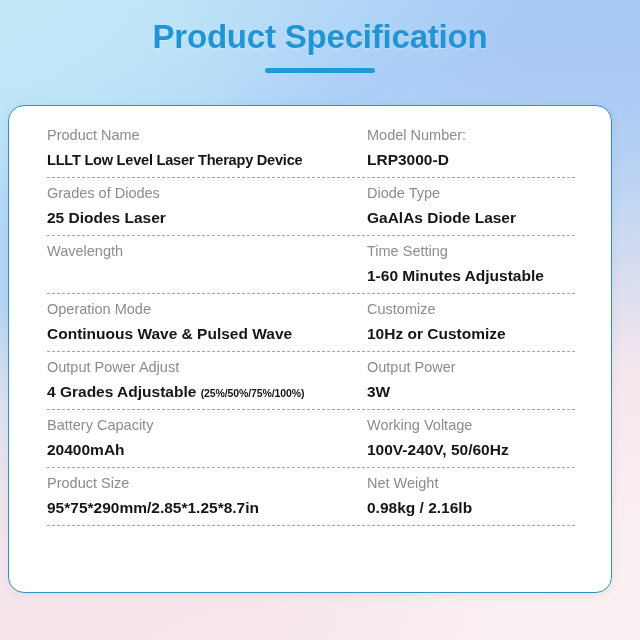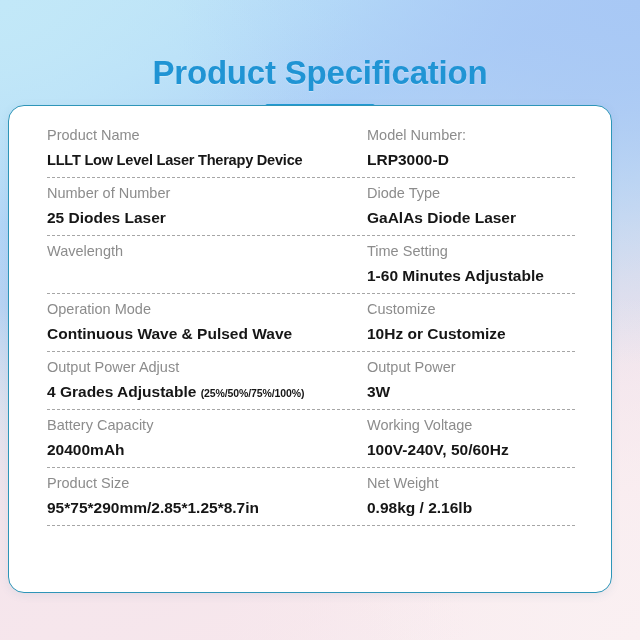--- a/index.html
+++ b/index.html
@@ -42,21 +42,20 @@
   }
 
   
   #header {
     position: absolute;
     left: 0;
     top: 0;
     width: 640px;
     height: 100px;
     text-align: center;
-    margin-top: 36px;
   }
   #page-title {
     margin: 0;
     padding-top: 17px;
     font-size: 33px;
     font-weight: bold;
     color: #2094d4;
     letter-spacing: -0.2px;
     line-height: 40px;
     text-shadow: 0 1px 1px rgba(255,255,255,0.35);
@@ -155,21 +154,21 @@
           <div class="spec-value compact"><span>LLLT Low Level Laser Therapy Device</span></div>
         </div>
         <div class="spec-cell right">
           <div class="spec-label">Model Number:</div>
           <div class="spec-value"><span>LRP3000-D</span></div>
         </div>
       </div>
       <div class="row-divider"></div>
       <div class="spec-row">
         <div class="spec-cell left">
-          <div class="spec-label">Number of Number</div>
+          <div class="spec-label">Grades of Diodes</div>
           <div class="spec-value"><span>25 Diodes Laser</span></div>
         </div>
         <div class="spec-cell right">
           <div class="spec-label">Diode Type</div>
           <div class="spec-value"><span>GaAlAs Diode Laser</span></div>
         </div>
       </div>
       <div class="row-divider"></div>
       <div class="spec-row">
         <div class="spec-cell left">

